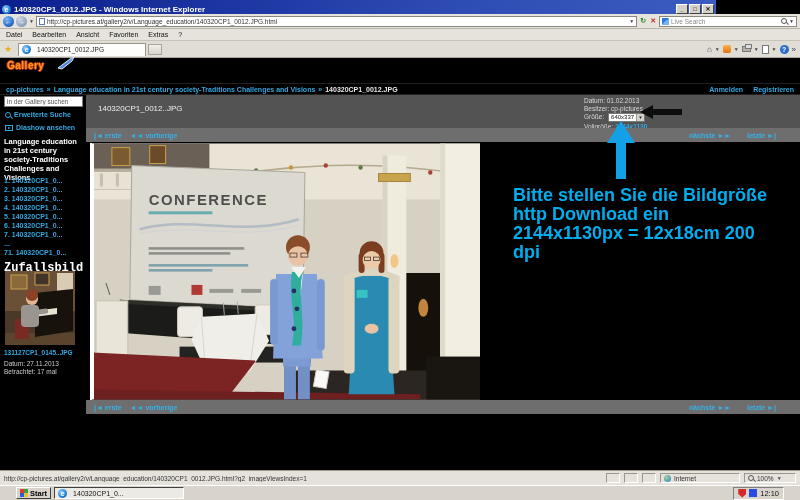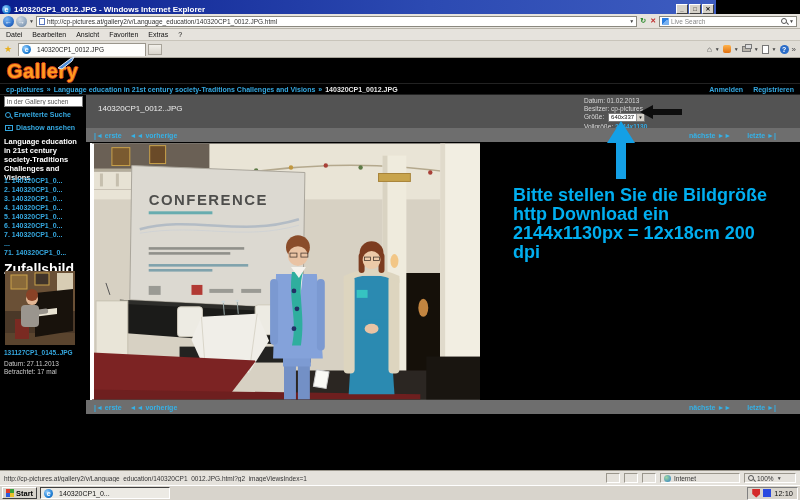--- a/index.html
+++ b/index.html
@@ -40,38 +40,38 @@
   .tabstub { width:14px; height:11px; background:linear-gradient(#f2f0ea,#d8d4cb); border:1px solid #a8a49a; margin-left:2px; }
   #cmdicons { margin-left:auto; display:flex; align-items:center; gap:3px; font-size:8px; color:#444; }
   .feedsq { width:8px; height:8px; border-radius:2px; background:linear-gradient(#ffb24a,#e07010); }
   .printer { width:9px; height:6px; background:#b8b4aa; border:1px solid #777; position:relative; }
   .printer::before { content:""; position:absolute; left:2px; top:-3px; width:5px; height:3px; background:#ddd; border:1px solid #777; }
   .pageic { width:7px; height:9px; background:#fff; border:1px solid #777; }
   .helpc { width:9px; height:9px; border-radius:50%; background:#2a6cc8; color:#fff; font-size:7px; line-height:9px; text-align:center; font-weight:bold; }
 
   
   #viewport { left:0; top:58px; width:800px; height:412px; background:#000; }
-  #logoTxt { left:7px; top:60px; font-size:20px; font-weight:900; color:#ff9a1e; letter-spacing:0.5px;
+  #logoTxt { left:7px; top:60px; font-size:10px; font-weight:900; color:#ff9a1e; letter-spacing:0.5px;
     text-shadow:1px 0 #c23a1a,-1px 0 #c23a1a,0 1px #c23a1a,0 -1px #c23a1a; }
   #breadcrumb { left:0; top:83px; width:800px; height:12px; border-top:1px solid #222; border-bottom:1px solid #222;
     display:flex; align-items:center; padding:0 6px; font-size:7px; font-weight:bold; }
   .cl { color:#35a8e0; }
   .crumb-sep { color:#35a8e0; margin:0 3px; }
   .crumb-cur { color:#e8e8e8; }
   #authlinks { margin-left:auto; display:flex; gap:10px; }
   #sbSearch { left:4px; top:96px; width:79px; height:11px; background:#fff; border:1px solid #7a7a7a;
     font-size:6.5px; color:#555; font-family:"Liberation Sans",sans-serif; padding:0 2px; }
   .sbLink { color:#35a8e0; font-weight:bold; font-size:7px; display:flex; align-items:center; gap:3px; }
   .magc { border-color:#35a8e0; } .magc::after { background:#35a8e0; }
   .dia { width:8px; height:6px; border:1px solid #35a8e0; position:relative; }
   .dia::after { content:""; position:absolute; left:2px; top:1px; border-left:3px solid #35a8e0; border-top:1.5px solid transparent; border-bottom:1.5px solid transparent; }
   #albumTitle { left:4px; top:137px; width:80px; color:#fff; font-weight:bold; font-size:7.5px; line-height:9px; }
   #sbList { left:4px; top:176px; width:80px; }
   #sbList div { color:#35a8e0; font-weight:bold; font-size:7px; line-height:9px; white-space:nowrap; }
-  #zufall { left:4px; top:261px; color:#fff; font-weight:bold; font-size:14px; }
+  #zufall { left:4px; top:261px; color:#fff; font-weight:bold; font-size:12px;font-family:Liberation Mono, monospace; }
   #thumb { left:5px; top:271px; width:70px; height:74px; }
   #rndName { left:4px; top:349px; color:#35a8e0; font-weight:bold; font-size:6.5px; }
   #rndDate { left:4px; top:360px; color:#ccc; font-size:6.5px; }
   #rndViews { left:4px; top:368px; color:#ccc; font-size:6.5px; }
 
   
   #mainHeader { left:86px; top:95px; width:714px; height:33px; background:#535353; }
   #photoTitle { left:98px; top:104px; color:#eee; font-size:8px; }
   #infoBlock { left:584px; top:97px; width:200px; color:#d8d8d8; font-size:6.5px; line-height:7.5px; }
   #sizeSel { display:inline-flex; align-items:center; background:#fff; border:1px solid #777; height:9px; margin-left:2px; vertical-align:middle; }
@@ -84,21 +84,21 @@
   #navTop { top:128px; } #navBot { top:400px; }
   #photo { left:90px; top:143px; width:390px; height:257px; border-left:2px solid #fff; }
   #annot { left:513px; top:186px; width:270px; color:#00aeef; font-weight:bold; font-size:18px; line-height:19px; }
 
   
   #statusbar { left:0; top:470px; width:800px; height:15px; background:#e5e2dc; border-top:1px solid #9a968c;
     display:flex; align-items:center; font-size:6.5px; color:#333; padding:0 4px; gap:4px; }
   .scell { height:10px; border:1px solid; border-color:#9a968c #fff #fff #9a968c; }
   #globe { width:7px; height:7px; border-radius:50%; background:radial-gradient(circle at 35% 35%,#9fd8a0,#2a7dc8); }
   #taskbar { left:0; top:485px; width:800px; height:15px; background:#d8d4cc; border-top:1px solid #fff;
-    display:flex; align-items:center; padding:0 2px; gap:3px; }
+    display:flex; align-items:center; padding:0 16px; gap:3px; }
   #startBtn { height:12px; background:#d8d4cc; border:1px solid; border-color:#fff #404040 #404040 #fff;
     display:flex; align-items:center; gap:2px; font-size:7.5px; font-weight:bold; padding:0 3px; }
   .flag { width:8px; height:8px; display:grid; grid-template-columns:4px 4px; grid-template-rows:4px 4px; }
   .flag i:nth-child(1){background:#e03a2a;} .flag i:nth-child(2){background:#3aa03a;}
   .flag i:nth-child(3){background:#2a5ae0;} .flag i:nth-child(4){background:#e8c02a;}
   #taskItem { width:130px; height:12px; background:#eceae4; border:1px solid; border-color:#404040 #fff #fff #404040;
     display:flex; align-items:center; gap:3px; font-size:7px; padding:0 3px; color:#111; }
   #tray { margin-left:auto; height:13px; border:1px solid; border-color:#808080 #fff #fff #808080;
     display:flex; align-items:center; gap:3px; padding:0 4px; font-size:7.5px; color:#111; }
   .shield { width:8px; height:9px; background:#d42a2a; clip-path:polygon(0 0,100% 0,100% 60%,50% 100%,0 60%); }

